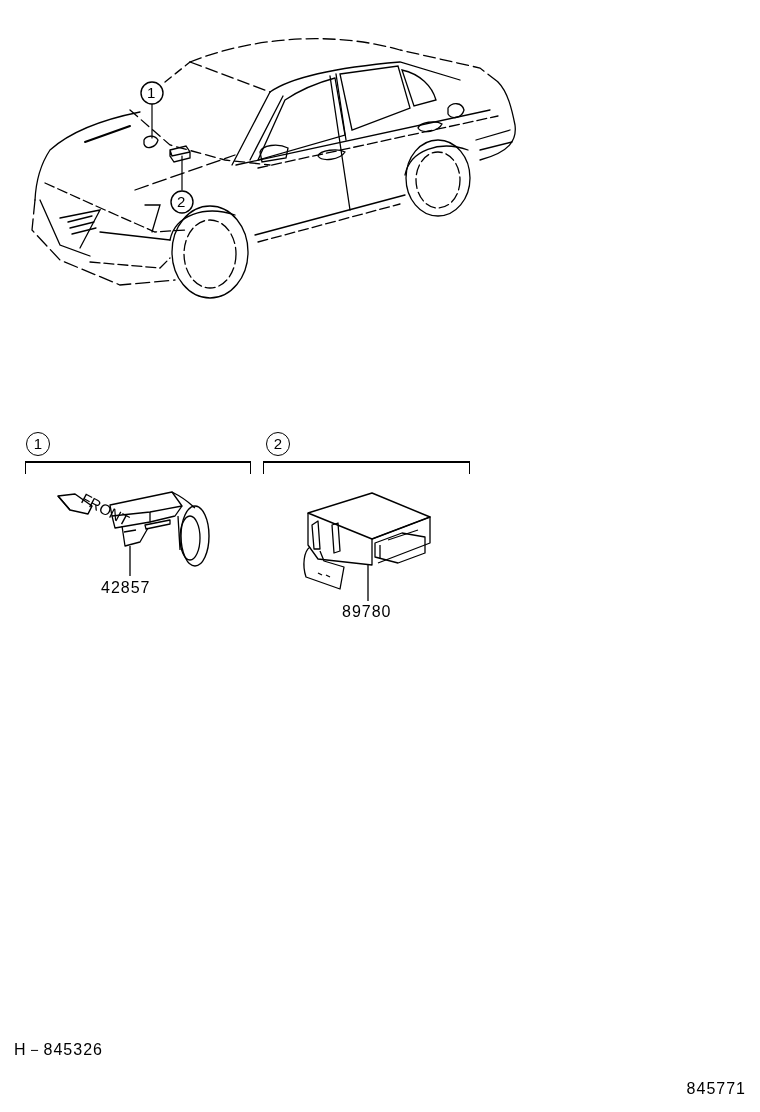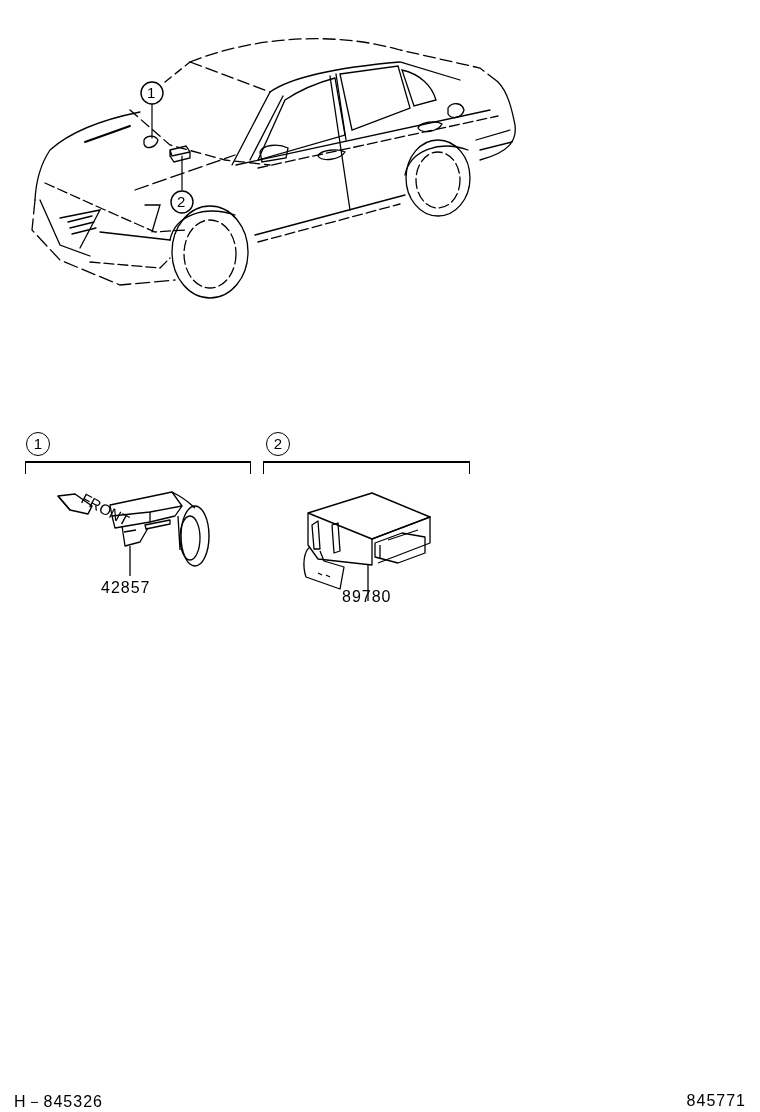--- a/index.html
+++ b/index.html
@@ -1,24 +1,24 @@
 <!DOCTYPE html>
 <html><head>
 <meta charset="utf-8">
 <style>
   html, body { margin:0; padding:0; background:#ffffff; }
   body { width:760px; height:1112px; position:relative; overflow:hidden;
          font-family:"Liberation Sans", "DejaVu Sans", sans-serif; color:#000; }
   svg { position:absolute; left:0; top:0; }
   .part-no { position:absolute; font-size:16px; letter-spacing:1px;
              font-family:"Liberation Sans", sans-serif; }
-  .footer-left, .footer-right { position:absolute; top:1092px; font-size:16px;
+  .footer-left, .footer-right { position:absolute; top:1040px; font-size:16px;
              letter-spacing:1px; font-family:"Liberation Sans", sans-serif; }
   .footer-left { left:14px; }
-  .footer-right { right:14px; }
+  .footer-right { right:14px;margin-top:40px; }
   .section-callout { position:absolute; width:22px; height:22px; border:1.5px solid #000;
              border-radius:50%; text-align:center; line-height:22px; font-size:15px; }
   .bracket { position:absolute; border-top:2px solid #000; border-left:1.5px solid #000;
              border-right:1.5px solid #000; height:11px; }
   .svg-label { font-family:"Liberation Sans", sans-serif; font-size:15px; }
 </style>
 </head>
 <body>
 
 <svg width="760" height="320" viewBox="0 0 760 320">
@@ -142,16 +142,16 @@
 
     <path d="M32 40 L38 36 L40 64 L34 64 Z"></path>
     <path d="M52 40 L58 38 L60 66 L54 68 Z"></path>
 
     <path d="M30 62 C24 66 22 80 26 92 L60 104 L64 82 L44 76 L40 66"></path>
     <path d="M38 88 L42 90 M46 90 L50 92"></path>
 
     <line x1="88" y1="80" x2="88" y2="116"></line>
   </g>
 </svg>
-<span class="part-no" style="left:342px; top:588px;">89780</span>
+<span class="part-no" style="left:342px; top:603px;">89780</span>
 
 <span class="footer-left">H－845326</span>
 <span class="footer-right">845771</span>
 
 </body></html>

